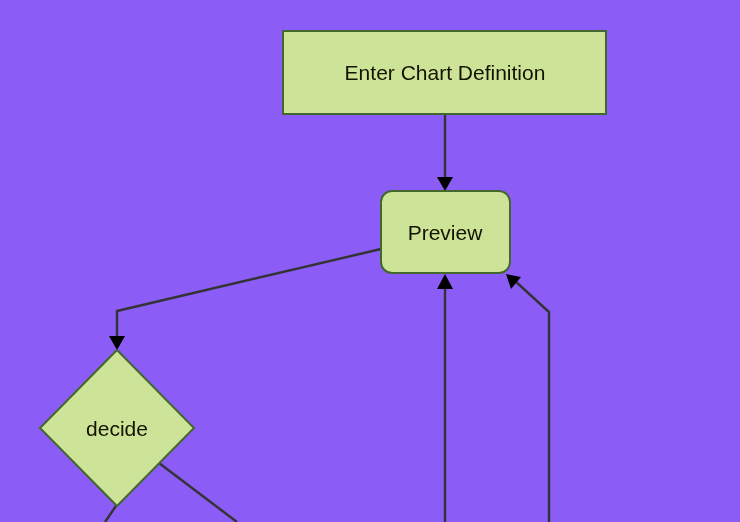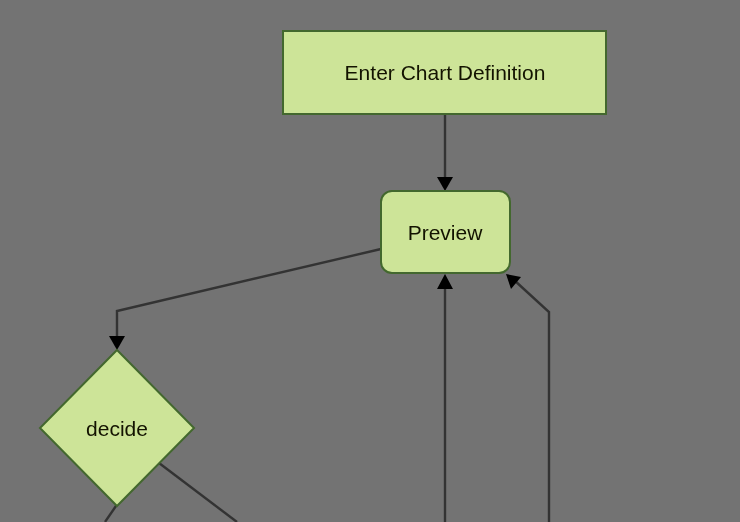--- a/index.html
+++ b/index.html
@@ -10,21 +10,21 @@
   body {
     width: 740px;
     height: 522px;
     overflow: hidden;
     font-family: "Liberation Sans", sans-serif;
   }
   #flowchart-root {
     position: relative;
     width: 740px;
     height: 522px;
-    background: #737373;
+    background: #8b5cf6;
   }
   #flowchart-svg {
     position: absolute;
     top: 0;
     left: 0;
     width: 740px;
     height: 522px;
     display: block;
   }
   .node-label {

